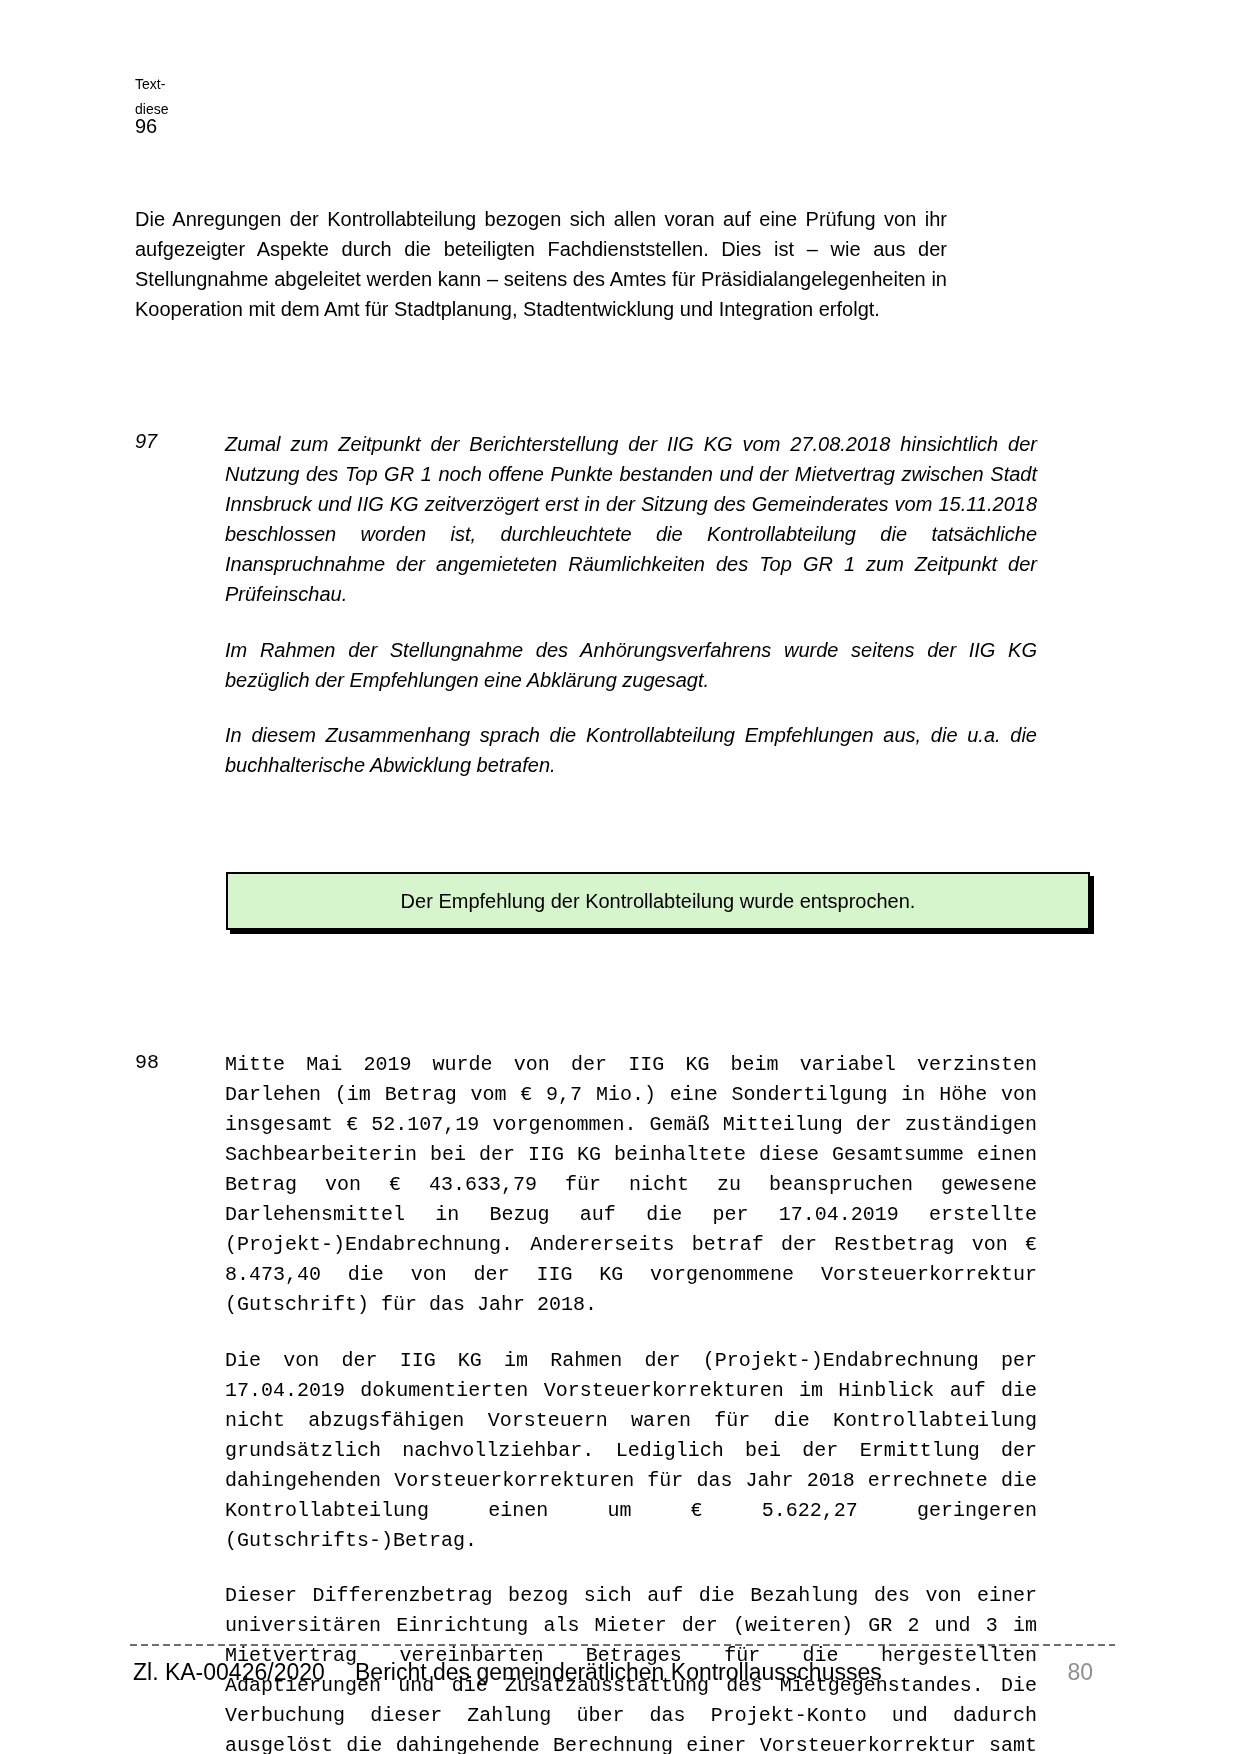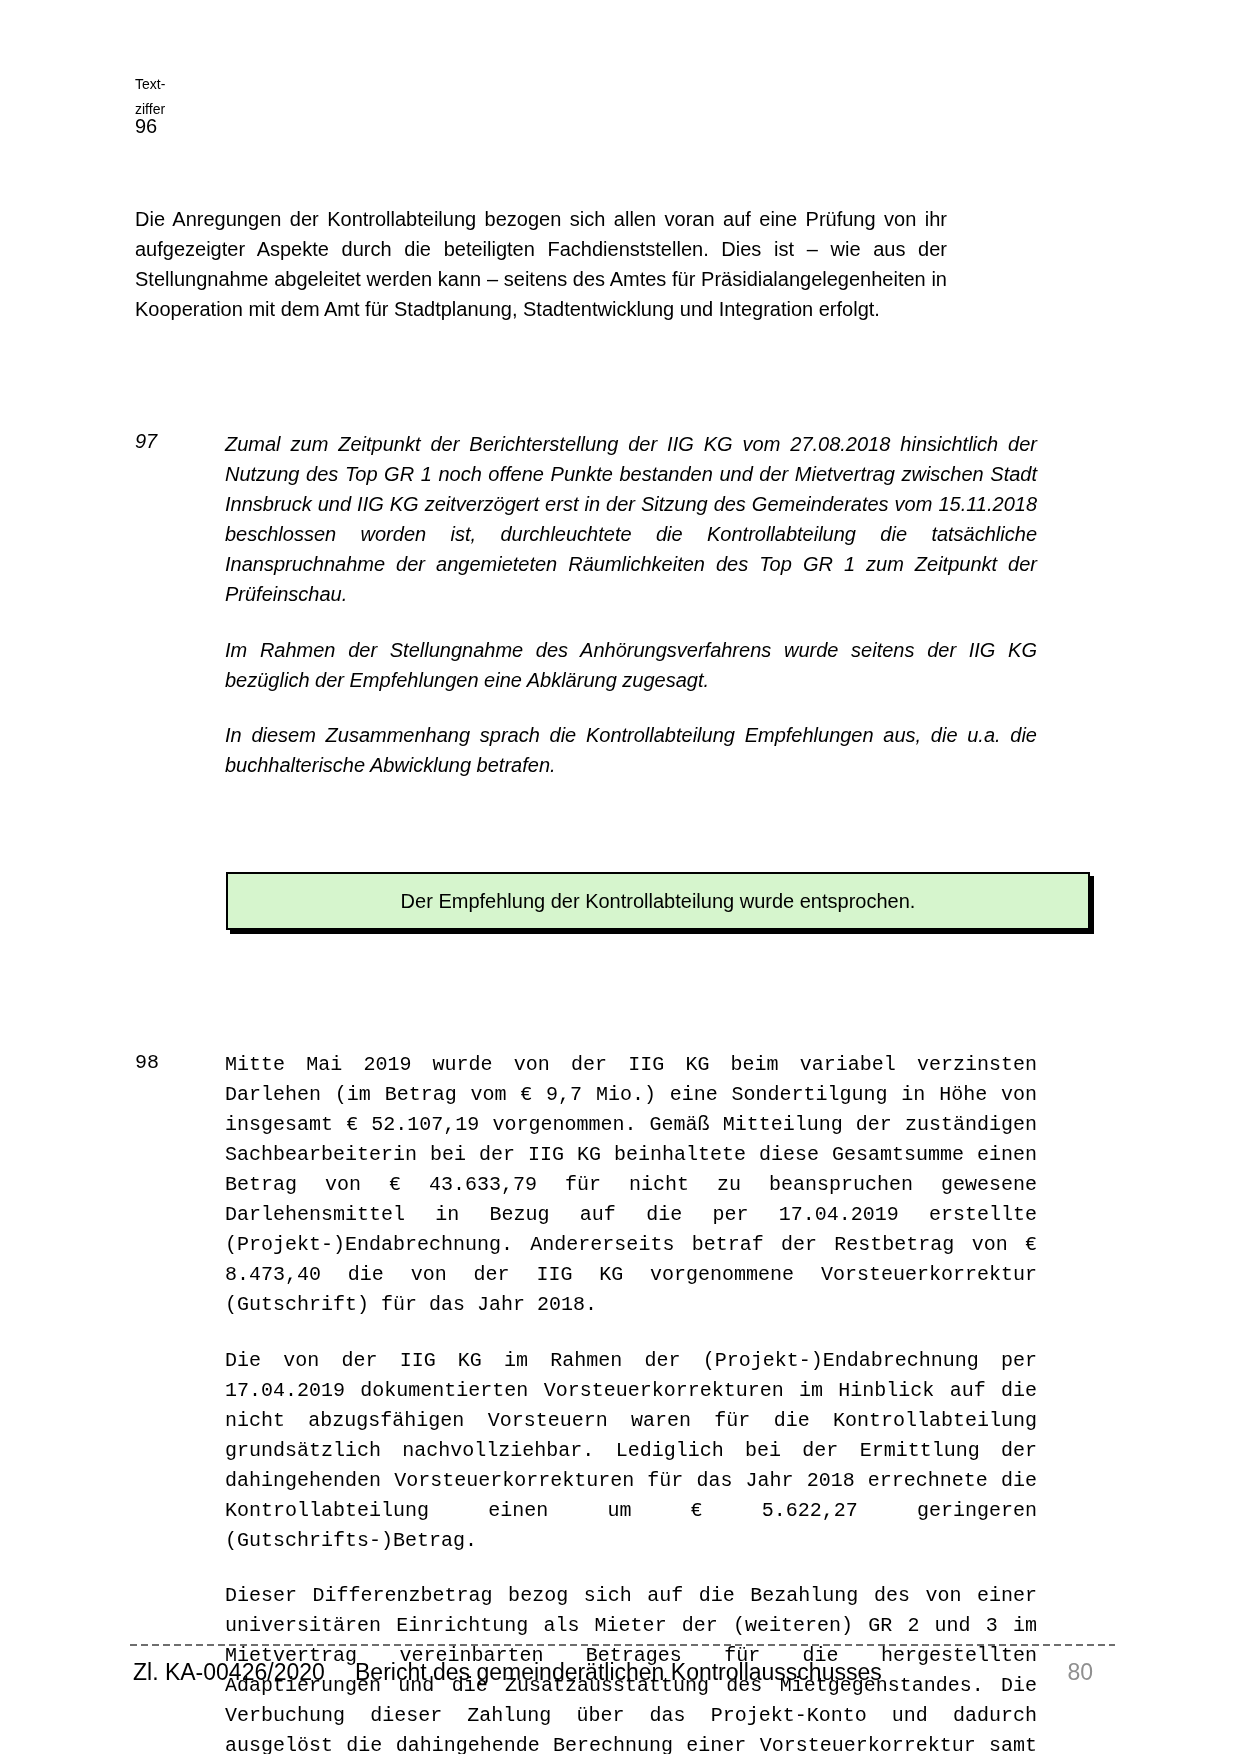--- a/index.html
+++ b/index.html
@@ -97,21 +97,21 @@
     color: var(--page-number-gray, #8f8f8f);
   }
 </style>
 </head>
 <body>
 
 <div class="page">
 
   <div class="col-label">
     <div>Text-</div>
-    <div>ziffer</div>
+    <div>diese</div>
   </div>
 
   <section class="section sec-96">
     <div class="num">96</div>
     <div class="content">
       <p>Die Anregungen der Kontrollabteilung bezogen sich allen voran auf eine Prüfung von ihr aufgezeigter Aspekte durch die beteiligten Fachdienststellen. Dies ist – wie aus der Stellungnahme abgeleitet werden kann – seitens des Amtes für Präsidialangelegenheiten in Kooperation mit dem Amt für Stadtplanung, Stadtentwicklung und Integration erfolgt.</p>
     </div>
   </section>
 
 

